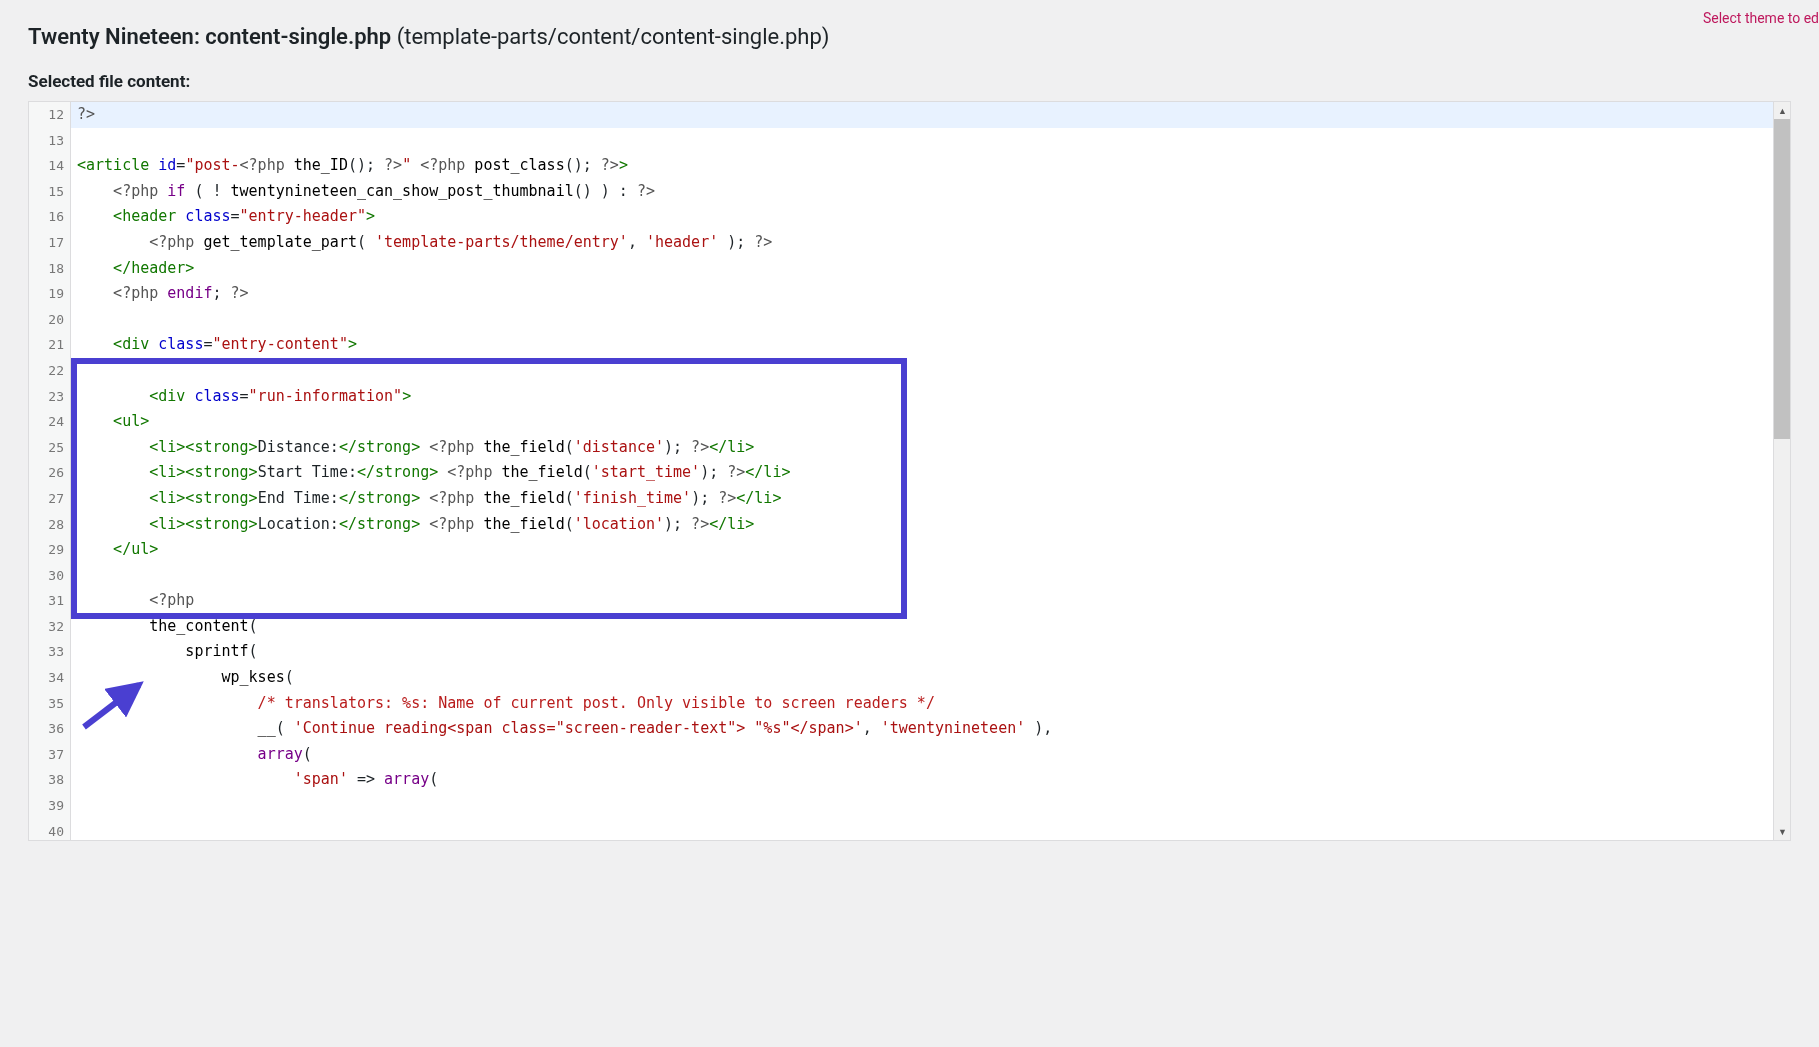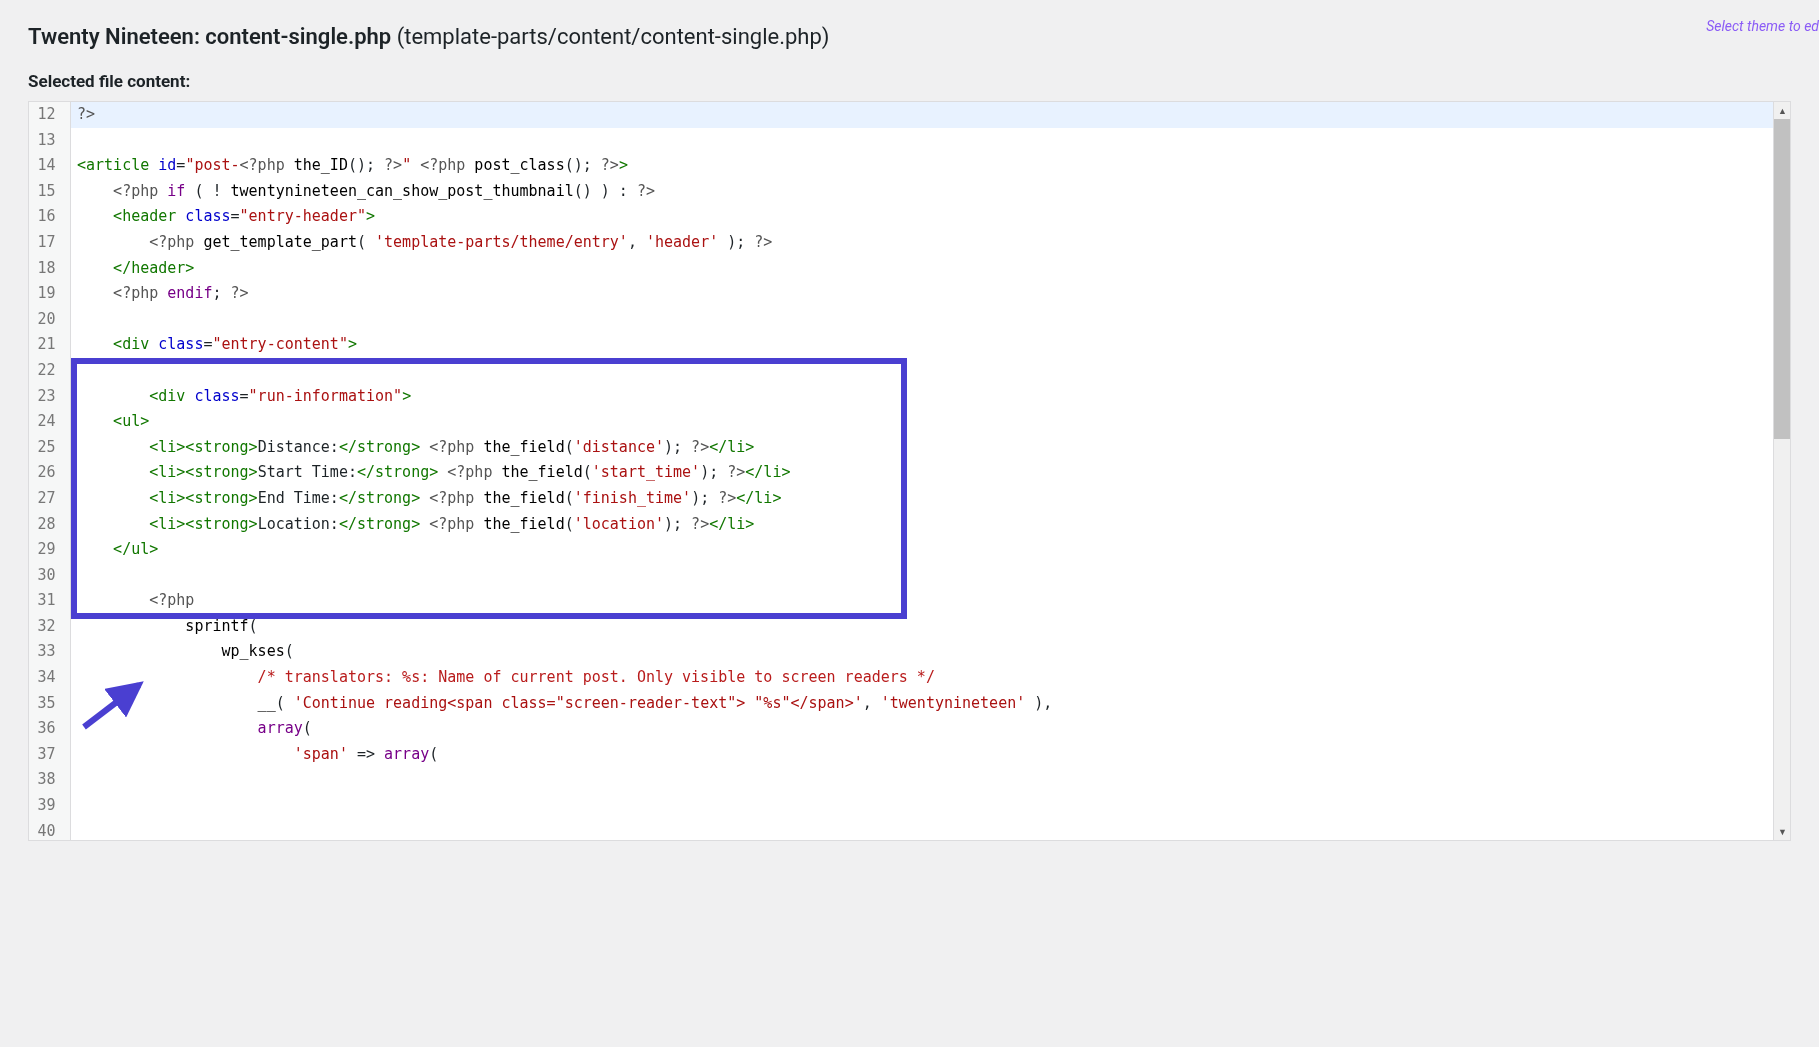--- a/index.html
+++ b/index.html
@@ -12,49 +12,48 @@
 .page-header { padding: 8px 28px 4px; margin-top: 16px; }
 .page-title {
   font-size: 22px;
   font-weight: 600;
   color: #1d2327;
 }
 .page-title .path { font-weight: 400; }
 .header-right {
   position: absolute;
   right: 0;
-  top: 18px;
+  top: 10px;
   font-size: 14px;
-  color: #8b5cf6;
+  color: #be185d;
   white-space: nowrap;
   overflow: hidden;
-  font-style: italic;
 }
 .selected-label {
   padding: 18px 28px 10px;
   font-size: 17px;
   color: #1d2327;
   font-weight: bold;
 }
 .editor-wrap {
   margin: 0 28px;
   border: 1px solid #dcdcde;
   background: #fff;
   height: 740px;
   position: relative;
   display: flex;
   overflow: hidden;
 }
 .gutter {
   background: #f6f7f7;
   border-right: 1px solid #dcdcde;
-  text-align: center;
+  text-align: right;
   color: #777;
   font-family: Consolas, Monaco, monospace;
-  font-size: 15px;
+  font-size: 13px;
   user-select: none;
   flex-shrink: 0;
   width: 42px;
 }
 .gutter .ln { height: 25.6px; line-height: 25.6px; padding-right: 6px; }
 .code-area {
   flex: 1;
   font-family: Consolas, Monaco, monospace;
   font-size: 15px;
   line-height: 25.6px;
@@ -183,20 +182,21 @@
       <div class="code-line"></div>
       <div class="code-line"><span class="tag">        &lt;div</span><span class="attr"> class</span><span>=</span><span class="string">"run-information"</span><span class="tag">&gt;</span></div>
       <div class="code-line"><span class="tag">    &lt;ul&gt;</span></div>
       <div class="code-line"><span class="tag">        &lt;li&gt;&lt;strong&gt;</span><span>Distance:</span><span class="tag">&lt;/strong&gt;</span><span class="meta"> &lt;?php</span><span class="variable"> the_field</span><span>(</span><span class="string">'distance'</span><span>);</span><span class="meta"> ?&gt;</span><span class="tag">&lt;/li&gt;</span></div>
       <div class="code-line"><span class="tag">        &lt;li&gt;&lt;strong&gt;</span><span>Start Time:</span><span class="tag">&lt;/strong&gt;</span><span class="meta"> &lt;?php</span><span class="variable"> the_field</span><span>(</span><span class="string">'start_time'</span><span>);</span><span class="meta"> ?&gt;</span><span class="tag">&lt;/li&gt;</span></div>
       <div class="code-line"><span class="tag">        &lt;li&gt;&lt;strong&gt;</span><span>End Time:</span><span class="tag">&lt;/strong&gt;</span><span class="meta"> &lt;?php</span><span class="variable"> the_field</span><span>(</span><span class="string">'finish_time'</span><span>);</span><span class="meta"> ?&gt;</span><span class="tag">&lt;/li&gt;</span></div>
       <div class="code-line"><span class="tag">        &lt;li&gt;&lt;strong&gt;</span><span>Location:</span><span class="tag">&lt;/strong&gt;</span><span class="meta"> &lt;?php</span><span class="variable"> the_field</span><span>(</span><span class="string">'location'</span><span>);</span><span class="meta"> ?&gt;</span><span class="tag">&lt;/li&gt;</span></div>
       <div class="code-line"><span class="tag">    &lt;/ul&gt;</span></div>
       <div class="code-line"></div>
       <div class="code-line"><span class="meta">        &lt;?php</span></div>
+      <div class="code-line"><span class="variable">        the_content</span><span>(</span></div>
       <div class="code-line"><span class="variable">            sprintf</span><span>(</span></div>
       <div class="code-line"><span class="variable">                wp_kses</span><span>(</span></div>
       <div class="code-line"><span class="comment">                    /* translators: %s: Name of current post. Only visible to screen readers */</span></div>
       <div class="code-line"><span class="variable">                    __</span><span>(</span><span class="string"> 'Continue reading&lt;span class="screen-reader-text"&gt; "%s"&lt;/span&gt;'</span><span>,</span><span class="string"> 'twentynineteen'</span><span> ),</span></div>
       <div class="code-line"><span class="keyword">                    array</span><span>(</span></div>
       <div class="code-line"><span class="string">                        'span'</span><span> =&gt;</span><span class="keyword"> array</span><span>(</span></div>
 
     </div>
 
     <div class="highlight-box"></div>

